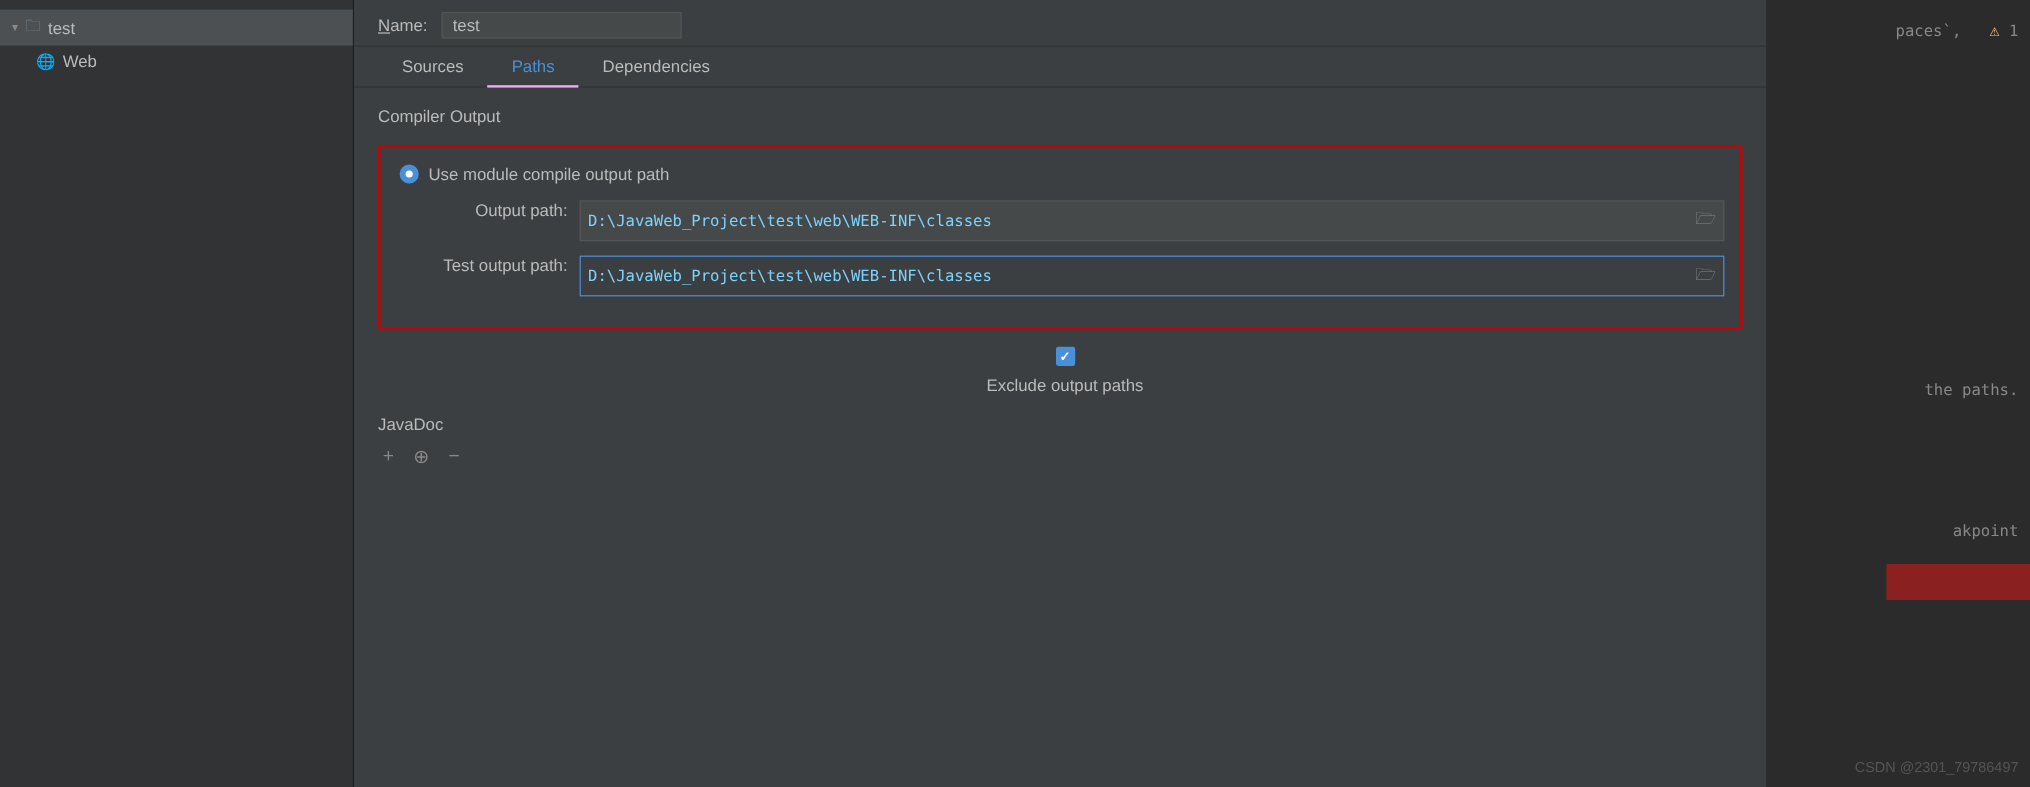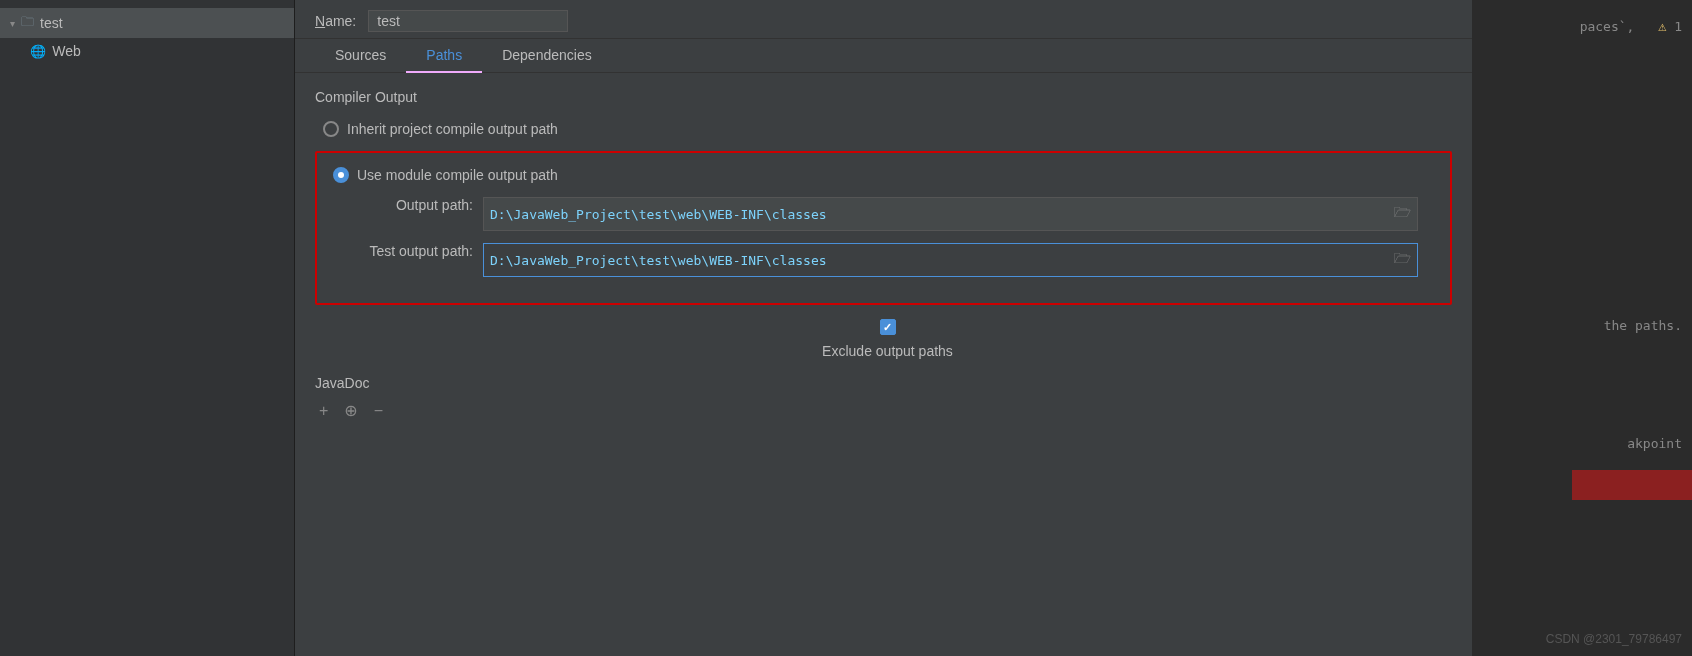--- a/index.html
+++ b/index.html
@@ -147,21 +147,21 @@
       width: 6px;
       height: 6px;
       border-radius: 50%;
       background: white;
     }
 
     
     .highlight-box {
       border: 2px solid #cc0000;
       border-radius: 2px;
-      padding: 14px 32px 14px 16px;
+      padding: 14px 13px 14px 16px;
       margin-bottom: 14px;
       background: transparent;
     }
 
     
     .path-row {
       display: flex;
       align-items: flex-start;
       gap: 10px;
       margin-bottom: 12px;
@@ -345,24 +345,20 @@
     </div>
     <div class="tab">
       <span>Dependencies</span>
     </div>
   </div>
 
   <div class="content">
 
     <div class="section-title">Compiler Output</div>
 
-    <div class="radio-option" style="margin-left: 8px; margin-bottom: 14px;">
-      <div class="radio-circle"></div>
-      <span>Inherit project compile output path</span>
-    </div>
 
     <div class="highlight-box">
 
       <div class="radio-option" style="margin-bottom: 14px;">
         <div class="radio-circle checked"></div>
         <span>Use module compile output path</span>
       </div>
 
       <div class="path-row">
         <span class="path-label">Output path:</span>

